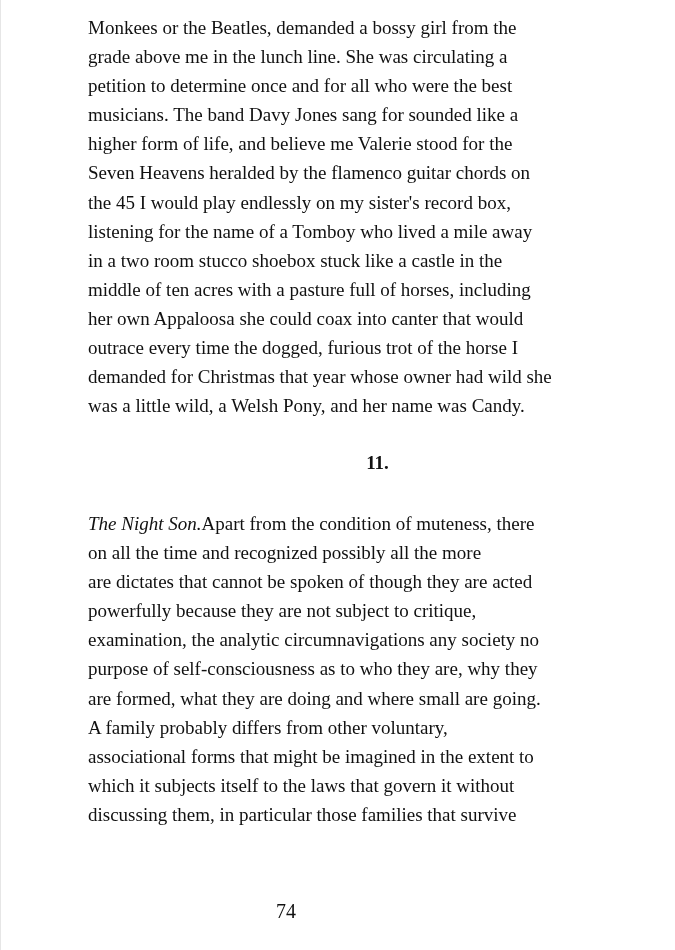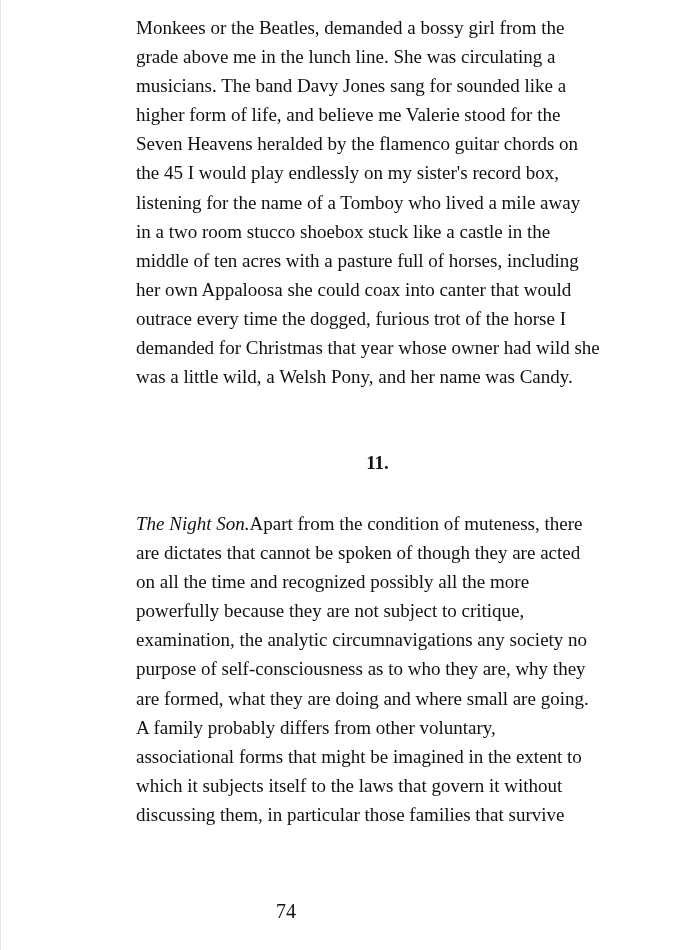--- a/index.html
+++ b/index.html
@@ -27,21 +27,20 @@
       position: absolute;
       left: 88px;
       width: 520px;
       font-size: 19px;
       line-height: 29.1px;
       white-space: nowrap;
     }
     .line {
       display: block;
       height: 29.1px;
-      margin-left: 48px;
     }
     #para1 { top: 13px; }
     #para2 { top: 509px; }
     .section-number {
       position: absolute;
       top: 452px;
       left: 0;
       width: 675px;
       text-align: center;
       font-weight: bold;
@@ -61,39 +60,40 @@
     }
   </style>
 </head>
 <body>
 
 <div class="page-edge"></div>
 
 <div id="para1" class="text-block">
   <span class="line">Monkees or the Beatles, demanded a bossy girl from the</span>
   <span class="line">grade above me in the lunch line. She was circulating a</span>
+  <span class="line">petition to determine once and for all who were the best</span>
   <span class="line">musicians. The band Davy Jones sang for sounded like a</span>
   <span class="line">higher form of life, and believe me Valerie stood for the</span>
   <span class="line">Seven Heavens heralded by the flamenco guitar chords on</span>
   <span class="line">the 45 I would play endlessly on my sister's record box,</span>
   <span class="line">listening for the name of a Tomboy who lived a mile away</span>
   <span class="line">in a two room stucco shoebox stuck like a castle in the</span>
   <span class="line">middle of ten acres with a pasture full of horses, including</span>
   <span class="line">her own Appaloosa she could coax into canter that would</span>
   <span class="line">outrace every time the dogged, furious trot of the horse I</span>
   <span class="line">demanded for Christmas that year whose owner had wild she</span>
   <span class="line">was a little wild, a Welsh Pony, and her name was Candy.</span>
 </div>
 
 <div class="section-number">11.</div>
 
 <div id="para2" class="text-block">
   <span class="line"><span class="italic-title">The Night Son.</span><span>Apart from the condition of muteness, there</span></span>
+  <span class="line">on all the time and recognized possibly all the more</span>
   <span class="line">are dictates that cannot be spoken of though they are acted</span>
-  <span class="line">on all the time and recognized possibly all the more</span>
   <span class="line">powerfully because they are not subject to critique,</span>
   <span class="line">examination, the analytic circumnavigations any society no</span>
   <span class="line">purpose of self-consciousness as to who they are, why they</span>
   <span class="line">are formed, what they are doing and where small are going.</span>
   <span class="line">A family probably differs from other voluntary,</span>
   <span class="line">associational forms that might be imagined in the extent to</span>
   <span class="line">which it subjects itself to the laws that govern it without</span>
   <span class="line">discussing them, in particular those families that survive</span>
 </div>
 

